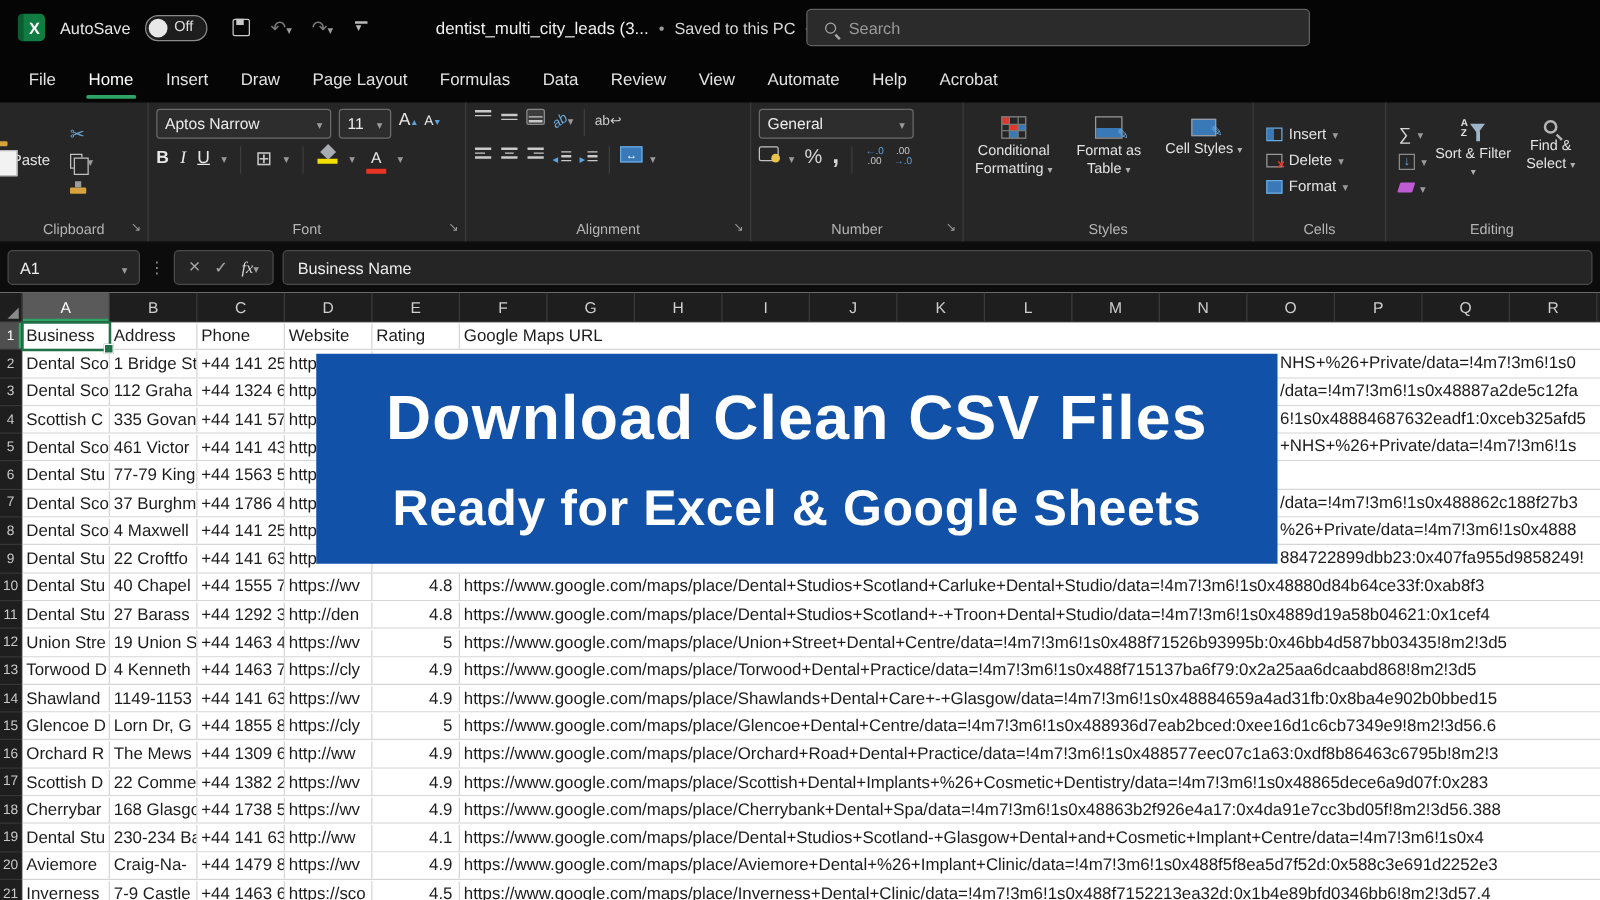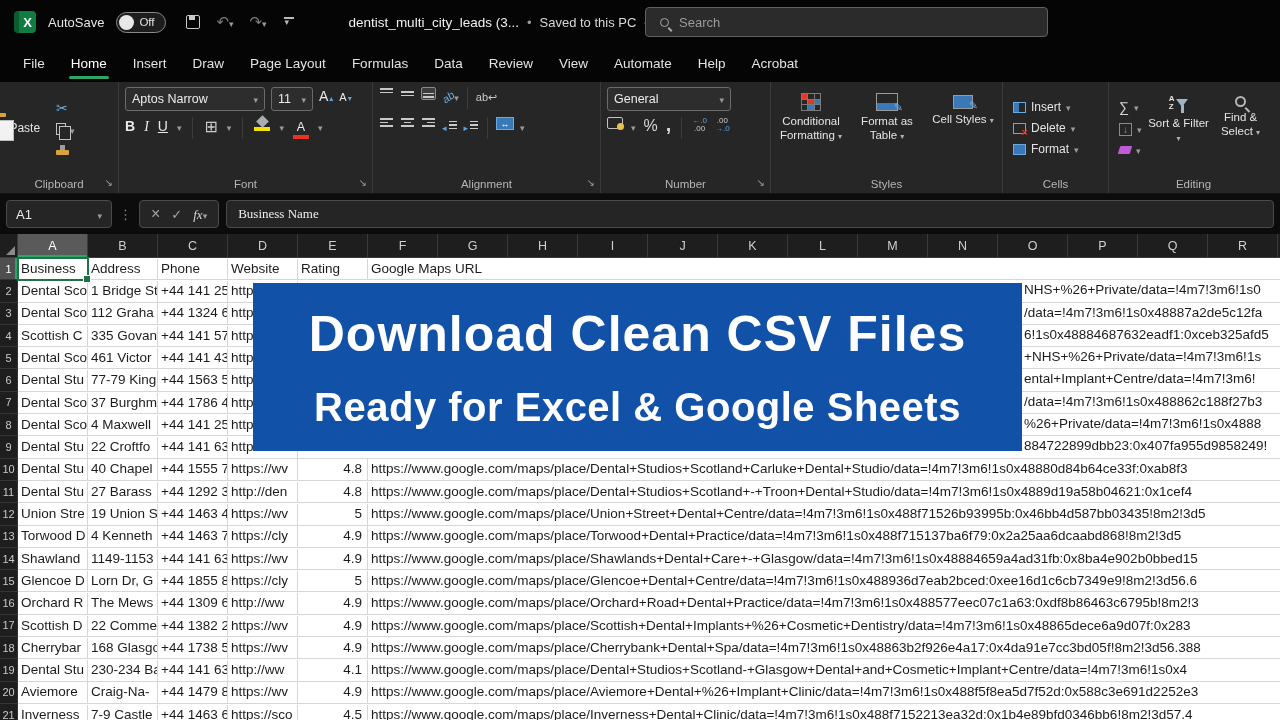--- a/index.html
+++ b/index.html
@@ -156,21 +156,21 @@
     display:flex; align-items:center; padding:0 6px; gap:7px; }
   .namebox { width:106px; height:28px; background:#252525; border:1px solid #4a4a4a; border-radius:4px;
     color:#ececec; font-size:13px; display:flex; align-items:center; justify-content:space-between; padding:0 9px; }
   .g-dots::before { content:"⋮"; color:#8a8a8a; font-size:13px; }
   .fbuttons { height:28px; background:#252525; border:1px solid #4a4a4a; border-radius:4px;
     display:flex; align-items:center; gap:11px; padding:0 11px; }
   .g-x::before { content:"×"; color:#a5a5a5; font-size:16px; }
   .g-check::before { content:"✓"; color:#a5a5a5; font-size:13px; }
   .g-fx::before { content:"fx"; font-style:italic; font-family:"Liberation Serif",serif; color:#d8d8d8; font-size:13px; }
   .finput { flex:1; height:28px; background:#252525; border:1px solid #4a4a4a; border-radius:4px;
-    color:#ededed; font-size:13px; display:flex; align-items:center; padding:0 11px;font-family:Liberation Serif, serif; }
+    color:#ededed; font-size:13px; display:flex; align-items:center; padding:0 11px; }
 
   
   .grid { position:absolute; top:234px; left:0; width:1280px; height:486px; background:#fff; overflow:hidden; }
   .colheaders { position:absolute; top:0; left:0; width:1280px; height:24px; background:#1e1e1e;
     border-bottom:1px solid #3a3a3a; display:flex; }
   .corner { width:18px; height:100%; border-right:1px solid #3a3a3a; position:relative; flex:none; }
   .corner::after { content:""; position:absolute; right:2px; bottom:2px; width:0; height:0;
     border-left:9px solid transparent; border-bottom:9px solid #8a8a8a; }
   .colh { width:70px; flex:none; display:flex; align-items:center; justify-content:center;
     color:#cfcfcf; font-size:12.5px; border-right:1px solid #3a3a3a; }
@@ -596,21 +596,20 @@
           <div class="c url"></div>
           <div class="tail">+NHS+%26+Private/data=!4m7!3m6!1s</div>
         </div>
         <div class="r">
           <div class="c">Dental Stu</div>
           <div class="c">77-79 King</div>
           <div class="c">+44 1563 5</div>
           <div class="c">http</div>
           <div class="c num"></div>
           <div class="c url"></div>
-          <div class="tail">ental+Implant+Centre/data=!4m7!3m6!</div>
         </div>
         <div class="r">
           <div class="c">Dental Sco</div>
           <div class="c">37 Burghm</div>
           <div class="c">+44 1786 4</div>
           <div class="c">http</div>
           <div class="c num"></div>
           <div class="c url"></div>
           <div class="tail">/data=!4m7!3m6!1s0x488862c188f27b3</div>
         </div>

